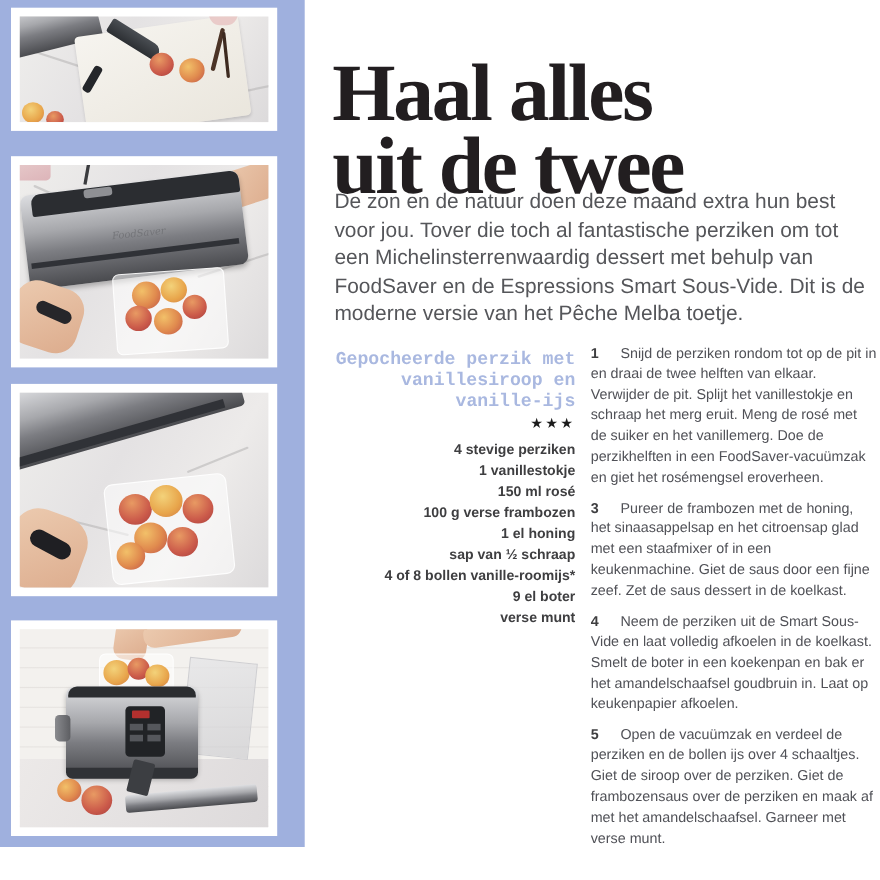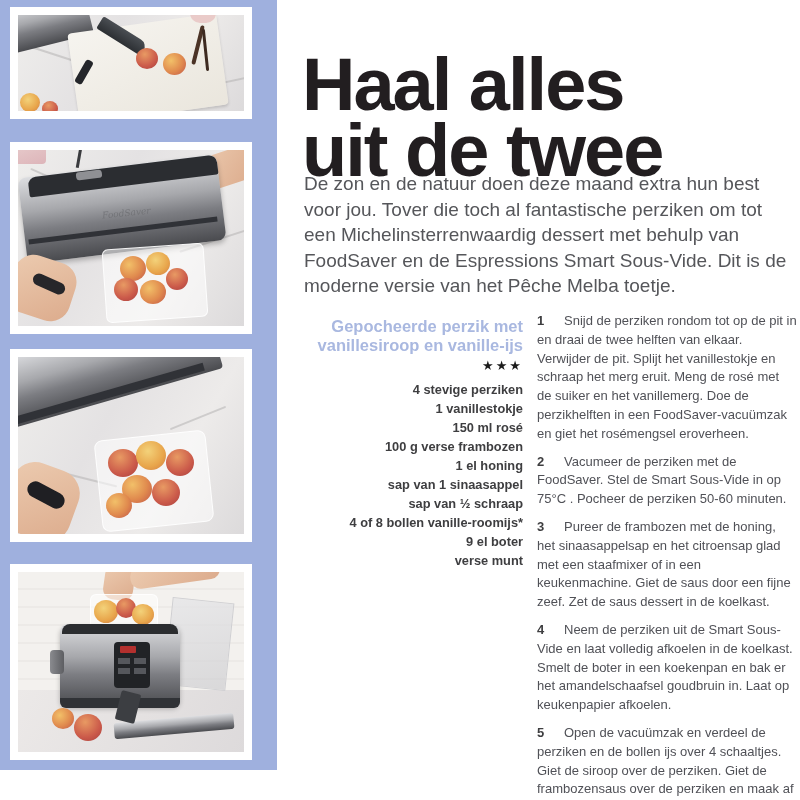--- a/index.html
+++ b/index.html
@@ -18,29 +18,29 @@
   .peach{border-radius:50%;}
   .peach.or{background:radial-gradient(circle at 35% 35%,#f2c069,#e08a4e 55%,#c05548);}
   .peach.rd{background:radial-gradient(circle at 40% 30%,#e89a63,#cb5a4a 60%,#a73f3e);}
   .peach.yl{background:radial-gradient(circle at 40% 35%,#f3d27a,#e8a54b 60%,#cf7a45);}
   .steel{background:linear-gradient(180deg,#dcdde0,#a7a8ac 40%,#7c7d82 62%,#4a4b4f);}
   .skin{background:linear-gradient(140deg,#eccbb0,#dcab8c);}
   .bagf{background:rgba(255,255,255,.55);border:1px solid rgba(255,255,255,.85);}
 
   
   .title{position:absolute;left:302px;top:2px;width:496px;
-         font-family:Liberation Sans, sans-serif;font-weight:bold;
+         font-family:Liberation Serif, serif;font-weight:bold;
          font-size:74px;line-height:66px;letter-spacing:-2px;color:#221e20;}
 
   .intro{position:absolute;left:304px;top:152px;width:492px;
          font-size:19px;line-height:25.5px;color:#55565a;}
 
   
   .rcol{position:absolute;left:295px;top:317px;width:228px;text-align:right;}
-  .rtitle{font-family:Liberation Sans, sans-serif;font-weight:bold;
+  .rtitle{font-family:Liberation Mono, monospace;font-weight:bold;
           font-size:16.5px;line-height:19px;color:#a9b8e0;}
   .stars{font-size:13px;letter-spacing:2px;color:#1b1b1b;margin-top:3px;}
   .servings{font-family:"DejaVu Serif","Liberation Serif",serif;font-weight:bold;
             font-size:14.5px;color:#a9b8e0;margin-top:5px;}
   .ing{list-style:none;margin:7px 0 0 0;padding:0;}
   .ing li{font-size:12.8px;font-weight:bold;line-height:19px;color:#3e3e40;}
 
   
   .scol{position:absolute;left:537px;top:312px;width:260px;}
   .step{margin:0 0 9px 0;font-size:13px;line-height:18.8px;color:#505157;}
@@ -148,29 +148,27 @@
 
   <div class="rcol">
     <div class="rtitle"><span>Gepocheerde perzik met</span><br><span>vanillesiroop en vanille-ijs</span></div>
     <div class="stars">★★★</div>
     <ul class="ing">
         <li>4 stevige perziken</li>
         <li>1 vanillestokje</li>
         <li>150 ml rosé</li>
         <li>100 g verse frambozen</li>
         <li>1 el honing</li>
-        <li>sap van 1 sinaasappel</li>
         <li>sap van ½ schraap</li>
         <li>4 of 8 bollen vanille-roomijs*</li>
         <li>9 el boter</li>
         <li>verse munt</li>
       </ul>
   </div>
 
   <div class="scol">
       <p class="step"><span class="num">1</span><span>Snijd de perziken rondom tot op de pit in en draai de twee helften van elkaar. Verwijder de pit. Splijt het vanillestokje en schraap het merg eruit. Meng de rosé met de suiker en het vanillemerg. Doe de perzikhelften in een FoodSaver-vacuümzak en giet het rosémengsel eroverheen.</span></p>
-      <p class="step"><span class="num">2</span><span>Vacumeer de perziken met de FoodSaver. Stel de Smart Sous-Vide in op 75°C . Pocheer de perziken 50-60 minuten.</span></p>
       <p class="step"><span class="num">3</span><span>Pureer de frambozen met de honing, het sinaasappelsap en het citroensap glad met een staafmixer of in een keukenmachine. Giet de saus door een fijne zeef. Zet de saus dessert in de koelkast.</span></p>
       <p class="step"><span class="num">4</span><span>Neem de perziken uit de Smart Sous-Vide en laat volledig afkoelen in de koelkast. Smelt de boter in een koekenpan en bak er het amandelschaafsel goudbruin in. Laat op keukenpapier afkoelen.</span></p>
       <p class="step"><span class="num">5</span><span>Open de vacuümzak en verdeel de perziken en de bollen ijs over 4 schaaltjes. Giet de siroop over de perziken. Giet de frambozensaus over de perziken en maak af met het amandelschaafsel. Garneer met verse munt.</span></p>
     </div>
 
 </div>
 
 </body></html>

